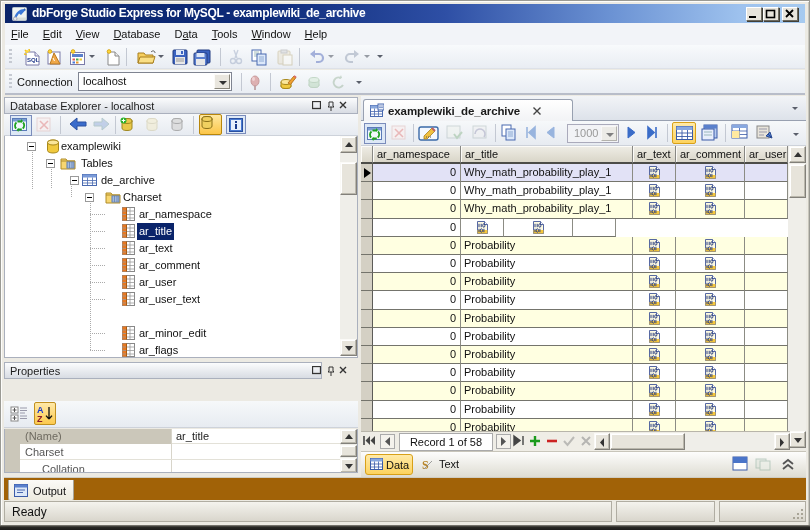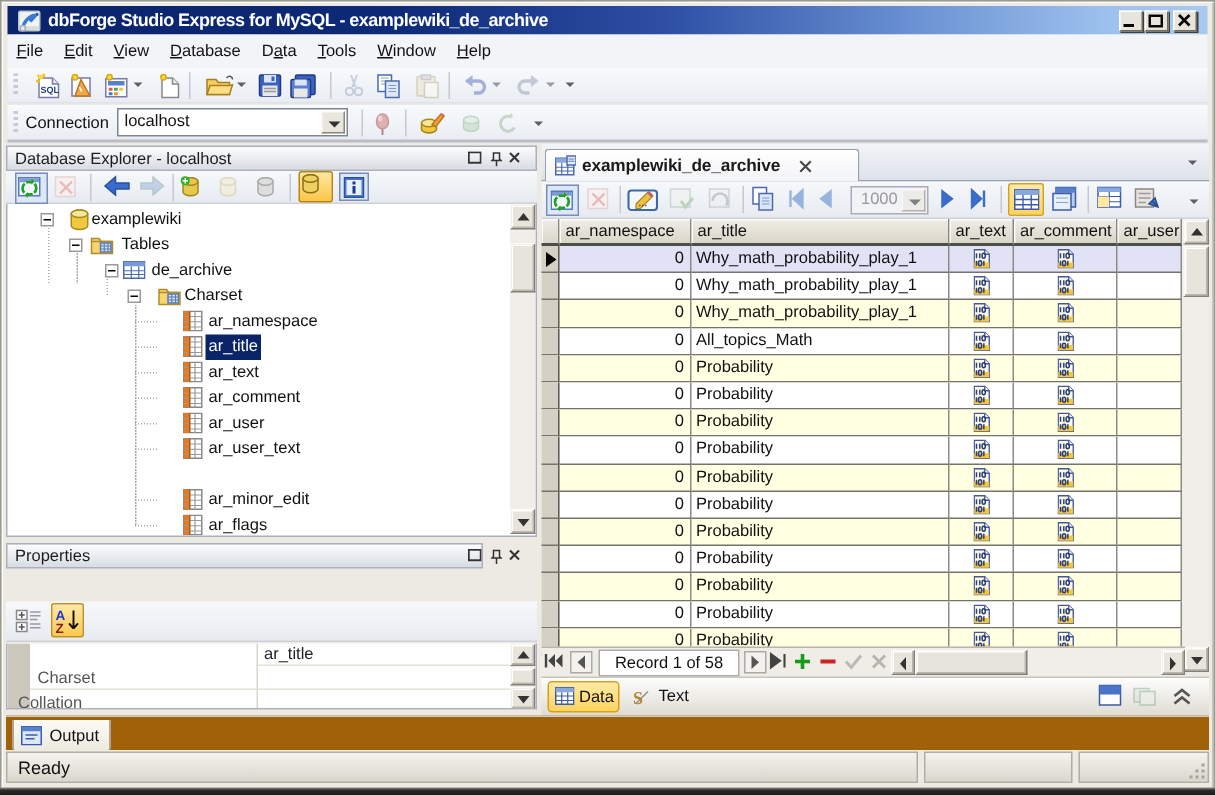--- a/index.html
+++ b/index.html
@@ -403,24 +403,25 @@
           <path d="M10 10h7M10 12.5h7" stroke="#99a"></path>
         </svg></span>
       <span class="abs" style="left:30px;top:1px;width:22px;height:23px;border:1px solid #c09020;border-radius:2px;background:linear-gradient(#ffe9a8,#fcc94e)"><svg width="16" height="18" style="margin:2px 2px">
           <text x="0" y="8" font-size="9" font-weight="bold" fill="#1a3acc" font-family="Liberation Sans">A</text>
           <text x="0" y="17" font-size="9" font-weight="bold" fill="#8a1a2a" font-family="Liberation Sans">Z</text>
           <path d="M12 2v12M12 14l-3-3.4M12 14l3-3.4" stroke="#111" stroke-width="1.3" fill="none"></path>
         </svg></span>
     </div>
 <div class="abs" style="left:0;top:333px;width:354px;height:44px;background:#fff;border:1px solid #aab0bd;border-top:none;overflow:hidden">
 <div class="abs" style="left:0;top:0;width:15px;height:44px;background:#cbc7ba"></div>
+<div class="abs" style="left:15px;top:0;width:151px;height:15px;background:#cbc7ba;color:#6e6a60;padding:1px 0 0 5px">(Name)</div>
 <div class="abs" style="left:166px;top:0;width:170px;height:15px;background:#fff;border-bottom:1px solid #e3e1d8;padding:1px 0 0 5px;color:#222">ar_title</div>
 <div class="abs" style="left:166px;top:0;width:1px;height:44px;background:#d8d5ca"></div>
 <div class="abs" style="left:15px;top:15px;width:321px;height:16px;border-bottom:1px solid #e3e1d8;color:#555;padding:2px 0 0 5px">Charset</div>
-<div class="abs" style="left:2px;top:32px;width:255px;height:14px;color:#555;padding:2px 0 0 5px">Collation</div>
+<div class="abs" style="left:32px;top:32px;width:255px;height:14px;color:#555;padding:2px 0 0 5px">Collation</div>
 <div class="sb" style="right:0;top:0;width:17px;height:44px"></div>
 <div class="sbtn" style="right:0;top:0;width:17px;height:15px">
         <svg width="12" height="9">
           <path d="M6 1l4 5H2z" fill="#333"></path>
         </svg>
       </div>
 <div class="sthumb" style="right:0;top:16px;width:17px;height:12px"></div>
 <div class="sbtn" style="right:0;top:29px;width:17px;height:15px">
         <svg width="12" height="9">
           <path d="M6 7L2 2h8z" fill="#333"></path>
@@ -617,21 +618,20 @@
               <path d="M2 7.8v3.4M6.9 7.8v3.4"></path>
               <ellipse cx="4.4" cy="9.5" rx="1.1" ry="1.7"></ellipse>
             </g>
           </svg>
         </div>
         <div class="gc c5"></div>
       </div>
 <div class="grow" style="top:72.6px;background:#ffffff">
         <div class="gc sel"></div>
         <div class="gc c1">0</div>
-        <div class="gc c2">All_topics_Math</div>
         <div class="gc c3">
           <svg class="blob" width="11" height="13">
             <path d="M0.5 0.5h7l3 3v9h-10z" fill="#fdfae2" stroke="#44589a" stroke-width="0.9"></path>
             <path d="M0.5 9h10v3.5h-10z" fill="#f6c73c"></path>
             <path d="M7.5 0.5v3h3" fill="#fff" stroke="#44589a" stroke-width="0.9"></path>
             <g stroke="#2a3f80" stroke-width="1" fill="none">
               <path d="M2 2.8v3.4M4.2 2.8v3.4"></path>
               <ellipse cx="6.8" cy="4.5" rx="1.1" ry="1.7"></ellipse>
               <path d="M2 7.8v3.4M6.9 7.8v3.4"></path>
               <ellipse cx="4.4" cy="9.5" rx="1.1" ry="1.7"></ellipse>

